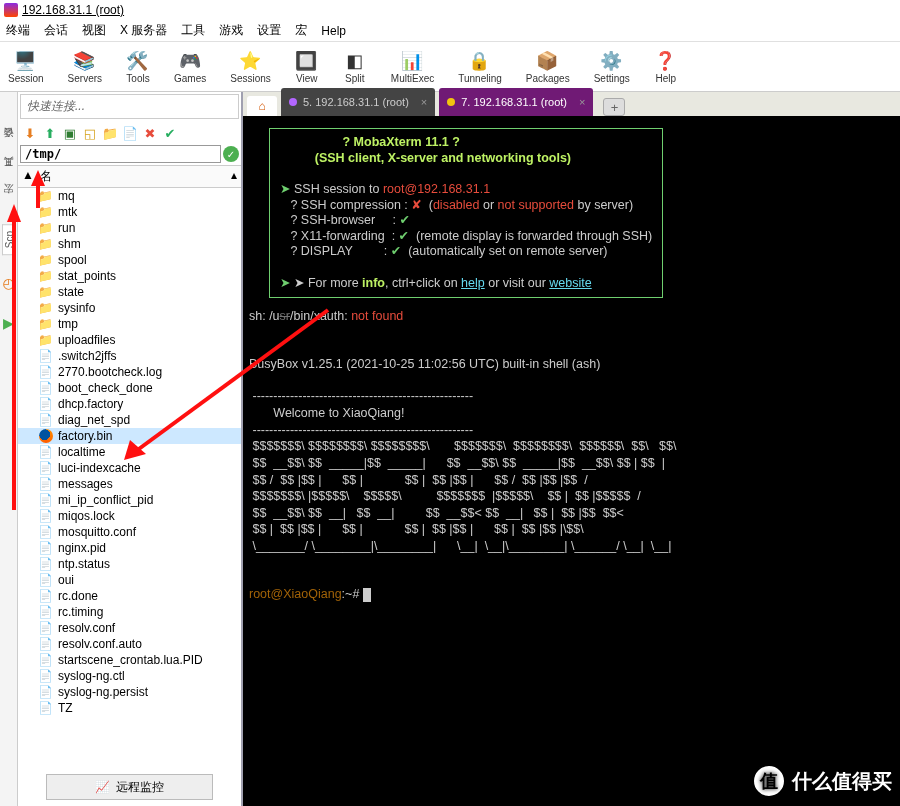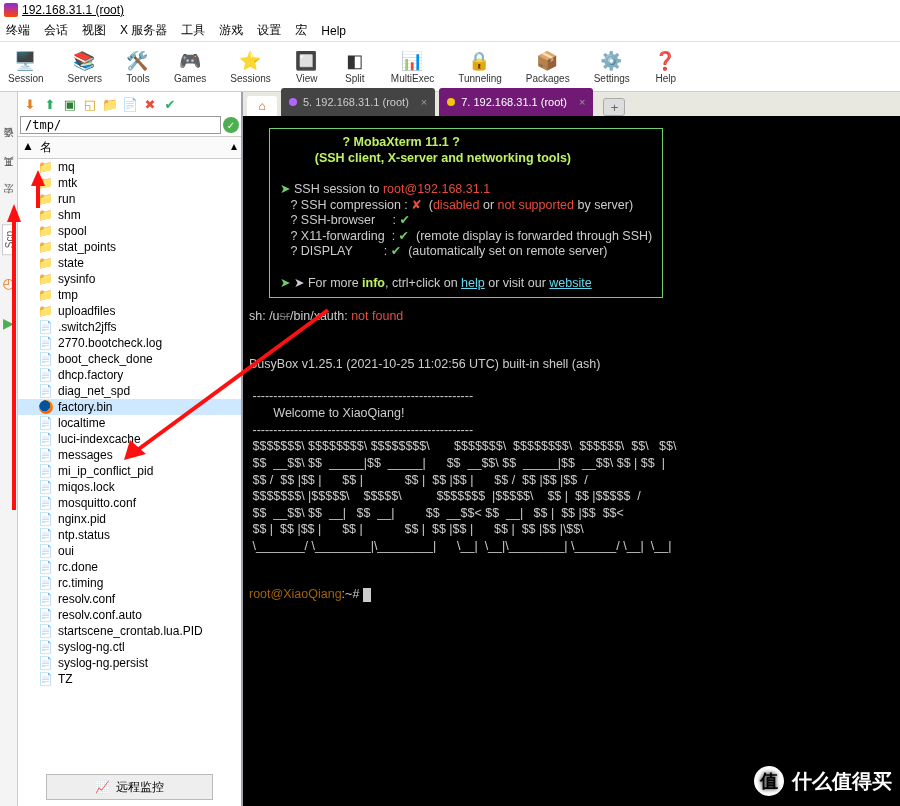--- a/index.html
+++ b/index.html
@@ -21,21 +21,21 @@
 .vtab { writing-mode: vertical-rl; transform: rotate(180deg); margin: 8px 0; color: #555; cursor: pointer; padding: 6px 1px; }
 .vtab.active { background: #fff; border: 1px solid #ccc; border-left: none; }
 .vtab.icon { writing-mode: initial; transform: none; font-size: 14px; padding: 4px 0; }
 
 .sidebar { width: 225px; background: #fff; border-right: 2px solid #a0a0b0; display: flex; flex-direction: column; }
 .quickconnect { border: 1px solid #ccc; font-size: 12px; padding: 3px 6px; background: #fff; color: #666; font-style: italic; margin: 2px; }
 .filebar { padding: 2px 2px 0 2px; }
 .ft-icons { display: flex; gap: 4px; padding: 2px; font-size: 13px; }
 .ft-icons span { width: 16px; height: 16px; display: inline-flex; align-items: center; justify-content: center; cursor: pointer; }
 .path-row { display: flex; align-items: center; gap: 2px; padding: 2px 0; }
-.path-input { flex: 1; border: 1px solid #999; font-size: 12px; padding: 7px 4px; font-family: monospace; height: 18px; }
+.path-input { flex: 1; border: 1px solid #999; font-size: 12px; padding: 7px 4px; font-family: monospace; height: 18px; font-weight: bold; }
 .ok-badge { width: 16px; height: 16px; border-radius: 50%; background: #4caf50; color: #fff; font-size: 10px; display: flex; align-items: center; justify-content: center; }
 .filehdr { display: flex; font-size: 12px; border-top: 1px solid #ccc; border-bottom: 1px solid #ccc; padding: 2px 4px; background: #fafafa; }
 .filehdr .arrow { width: 18px; }
 .filelist { flex: 1; overflow-y: auto; font-size: 12px; }
 .row { display: flex; align-items: center; padding: 1px 2px 1px 20px; cursor: pointer; white-space: nowrap; }
 .row.selected { background: #cde8ff; align-items: center; }
 .row .ico { width: 16px; height: 14px; margin-right: 4px; display: inline-flex; align-items: center; justify-content: center; font-size: 12px; }
 .folder-ico { color: #f6b73c; }
 .file-ico { color: #888; }
 .firefox-ico { background: radial-gradient(circle at 40% 40%, #00539f 45%, transparent 46%), conic-gradient(#ff9500, #ff5e00, #ff9500); border-radius: 50%; width: 14px; height: 14px; }
@@ -143,20 +143,21 @@
   <div class="vtabs">
     <span class="vtab">会话</span>
     <span class="vtab">工具</span>
     <span class="vtab">宏</span>
     <span class="vtab active">Scp</span>
     <span class="vtab icon" style="color:#e67e22">◴</span>
     <span class="vtab icon" style="color:#4caf50">▶</span>
   </div>
 
   <div class="sidebar">
+    <div class="quickconnect">快速连接...</div>
     <div class="filebar">
       <div class="ft-icons">
         <span style="color:#e67e22">⬇</span>
         <span style="color:#27ae60">⬆</span>
         <span style="color:#2e7d32">▣</span>
         <span style="color:#d4a017">◱</span>
         <span style="color:#f6b73c">📁</span>
         <span style="color:#888">📄</span>
         <span style="color:#e74c3c">✖</span>
         <span style="color:#27ae60">✔</span>

